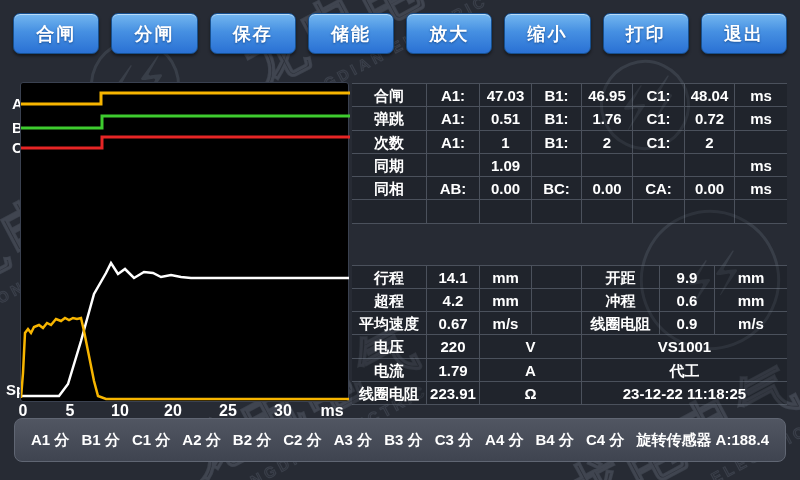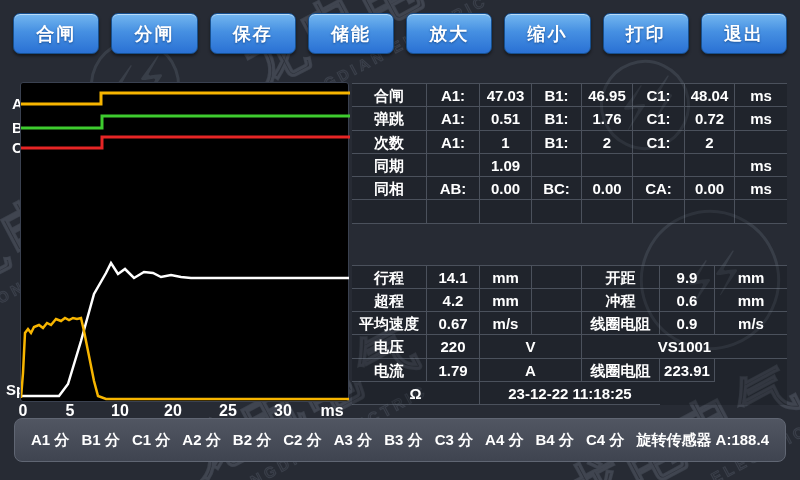--- a/index.html
+++ b/index.html
@@ -206,20 +206,21 @@
         <div class="cell">线圈电阻</div>
         <div class="cell">0.9</div>
         <div class="cell rowend">m/s</div>
         <div class="cell">电压</div>
         <div class="cell">220</div>
         <div class="cell sp2">V</div>
         <div class="cell sp3 rowend">VS1001</div>
         <div class="cell">电流</div>
         <div class="cell">1.79</div>
         <div class="cell sp2">A</div>
+        <div class="cell sp3 rowend">代工</div>
         <div class="cell">线圈电阻</div>
         <div class="cell">223.91</div>
         <div class="cell sp2">Ω</div>
         <div class="cell sp3 rowend">23-12-22 11:18:25</div>
       </div>
   </div>
 
   <div class="footer" id="footerBar">
     <span>A1 分</span>
       <span>B1 分</span>

